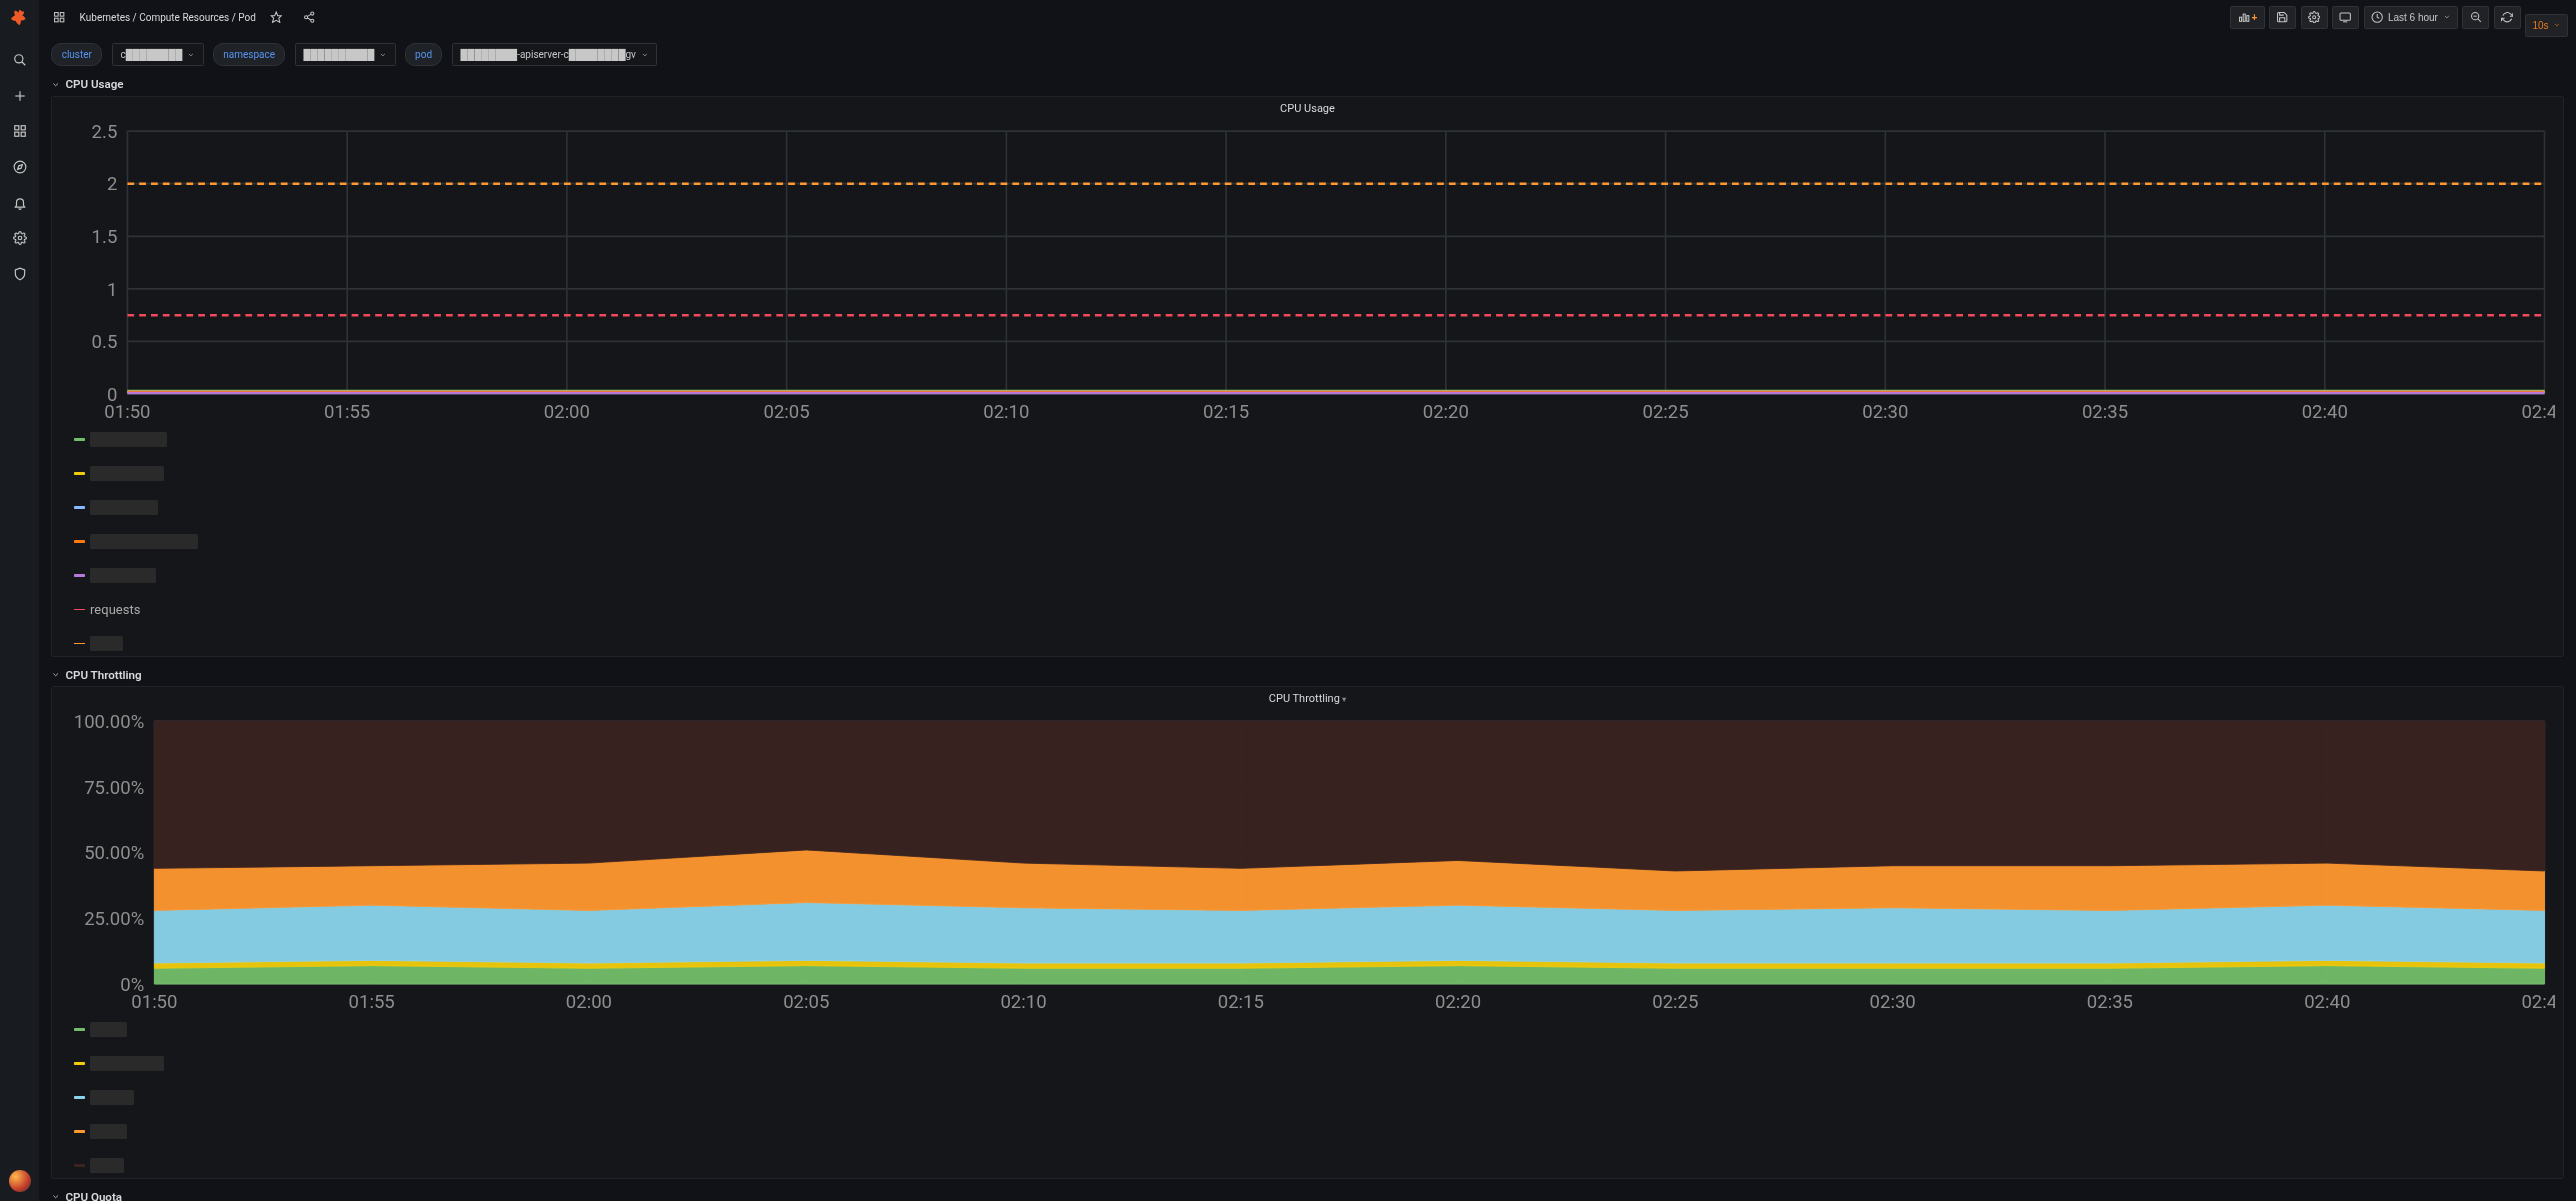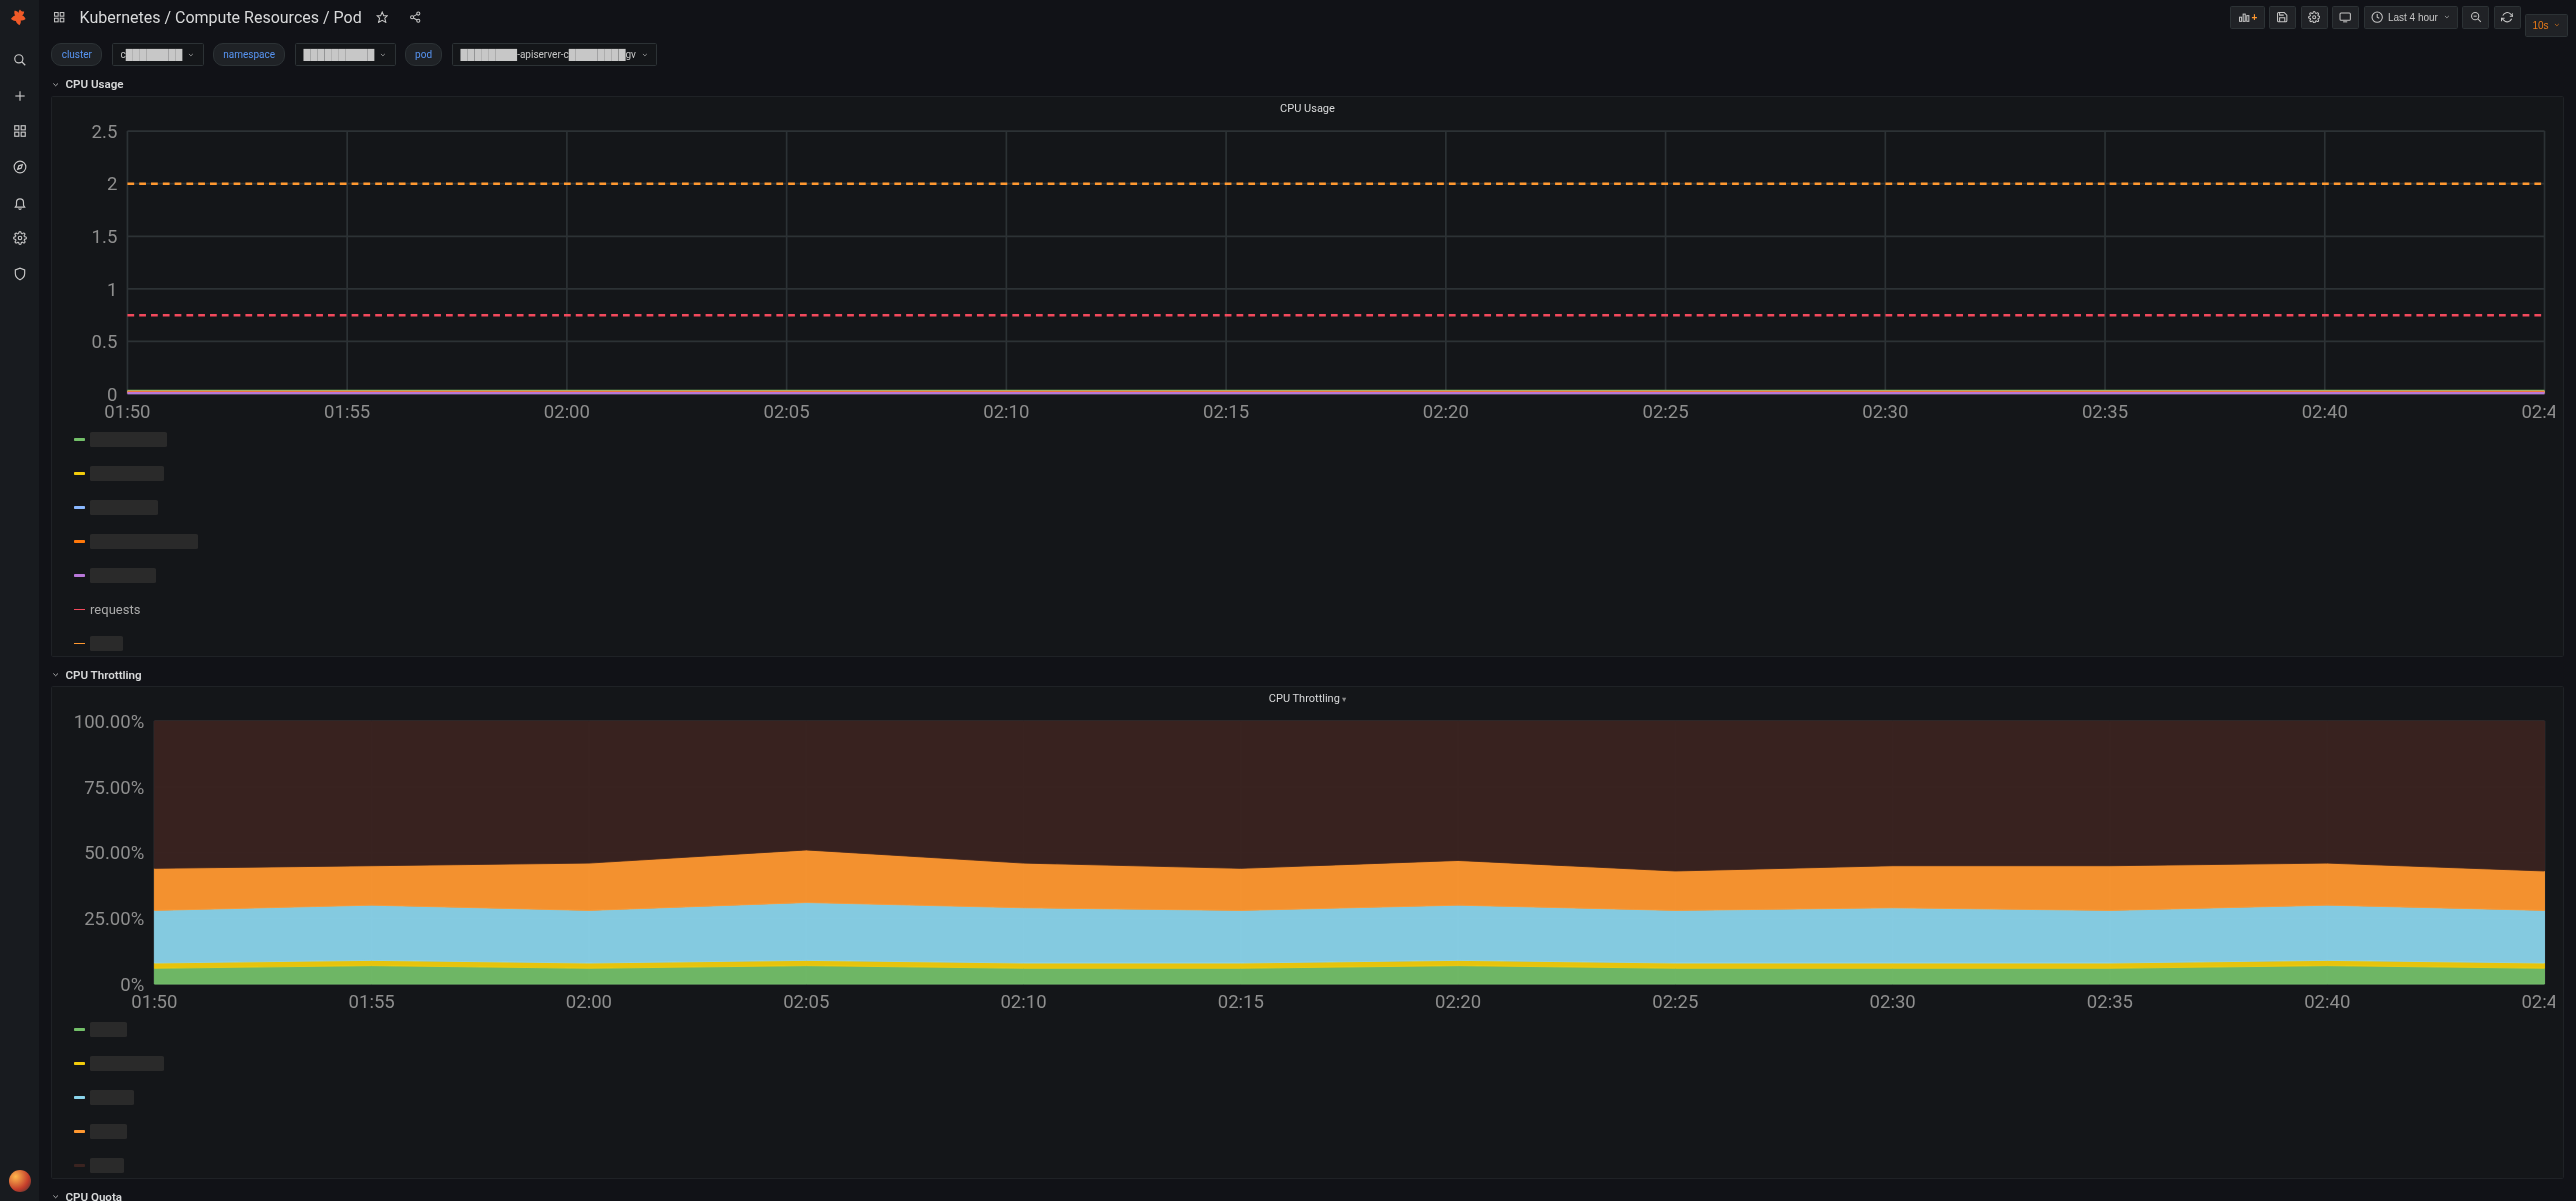--- a/index.html
+++ b/index.html
@@ -37,21 +37,21 @@
   .sidenav .spacer{flex:1;}
   .sidenav .avatar{width:22px;height:22px;border-radius:50%;background:radial-gradient(circle at 30% 30%,#ffb84d,#c33c2b 60%,#333);margin-bottom:9.3px;}
   
   .topbar{
     position:fixed;left:39px;right:0;top:0;height:34px;
     display:flex;align-items:center;
     padding:0 7.8px;
     gap:7.8px;
     background:var(--bg);
   }
-  .topbar .crumb{display:flex;gap:7.8px;font-size:16px;color:#d8d9da;}
+  .topbar .crumb{display:flex;gap:7.8px;font-size:10px;color:#d8d9da;}
   .topbar .icon-btn, .topbar .btn{
     height:23px;min-width:25px;
     display:inline-flex;align-items:center;justify-content:center;
     border:0.8px solid var(--border);
     background:#202226;
     color:#c7c7c7;border-radius:1.6px;
     padding:0 6.2px;gap:4.7px;
     font-size:10px;
   }
   .topbar .icon-btn.naked{border:none;background:transparent;}
@@ -212,21 +212,21 @@
       <svg class="icon-sm" viewBox="0 0 24 24" fill="none" stroke="currentColor" stroke-width="2">
           <rect x="2" y="4" width="20" height="14" rx="2"></rect>
           <line x1="8" y1="21" x2="16" y2="21"></line>
         </svg>
     </button>
     <button class="btn">
       <svg class="icon-sm" viewBox="0 0 24 24" fill="none" stroke="currentColor" stroke-width="2">
           <circle cx="12" cy="12" r="10"></circle>
           <polyline points="12 6 12 12 16 14"></polyline>
         </svg>
-      <span>Last 4 hour</span>
+      <span>Last 6 hour</span>
       <svg width="7.8" height="7.8" viewBox="0 0 24 24" fill="none" stroke="currentColor" stroke-width="2">
           <polyline points="6 9 12 15 18 9"></polyline>
         </svg>
     </button>
     <button class="icon-btn">
       <svg class="icon-sm" viewBox="0 0 24 24" fill="none" stroke="currentColor" stroke-width="2">
           <circle cx="10" cy="10" r="7"></circle>
           <line x1="21" y1="21" x2="15" y2="15"></line>
           <line x1="7" y1="10" x2="13" y2="10"></line>
         </svg>

